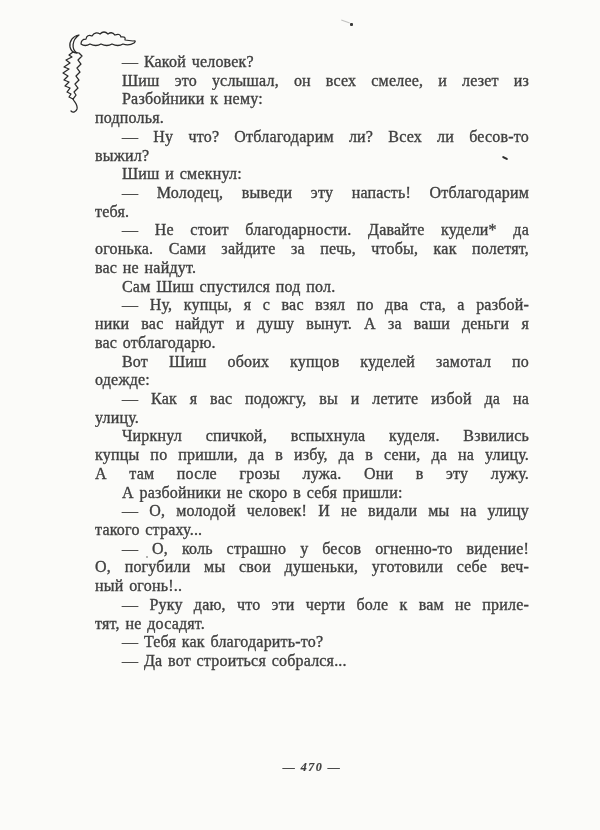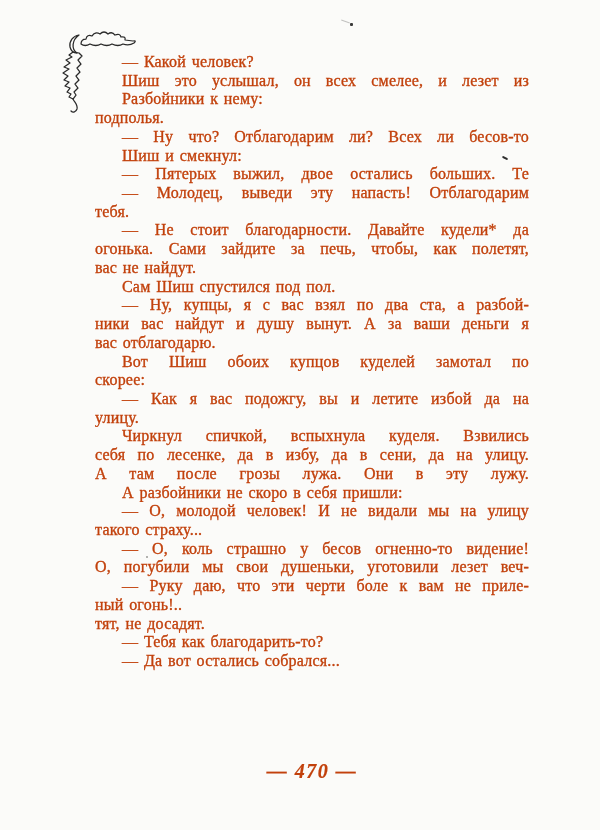--- a/index.html
+++ b/index.html
@@ -9,21 +9,21 @@
     height: 830px;
     background: #ffffff;
   }
   .page {
     position: relative;
     width: 600px;
     height: 830px;
     background: #fbfbf9;
     overflow: hidden;
     font-family: "Liberation Serif", serif;
-    color: #c2410c;
+    color: #404040;
   }
   .doodle {
     position: absolute;
     left: 57px;
     top: 22px;
   }
   .doodle path {
     fill: none;
     stroke: #2a2a2a;
     stroke-width: 1.25;
@@ -50,21 +50,21 @@
   .line.j {
     text-align: justify;
     text-align-last: justify;
   }
   .footer {
     position: absolute;
     left: 95px;
     top: 760px;
     width: 434px;
     text-align: center;
-    font-size: 20px;
+    font-size: 12px;
     font-style: italic;
     font-weight: bold;
     letter-spacing: 1.5px;
     -webkit-text-stroke: 0.2px;
   }
   .speck { position: absolute; }
   .speck.s1 {
     left: 350px; top: 23px;
     width: 3px; height: 3px;
     background: #3a3a3a;
@@ -106,45 +106,45 @@
   <div class="speck s1"></div>
   <div class="speck s2"></div>
   <div class="speck s3"></div>
 
   <div class="textblock" id="lines-container">
       <div class="line i">— Какой человек?</div>
       <div class="line i j">Шиш это услышал, он всех смелее, и лезет из</div>
       <div class="line i">Разбойники к нему:</div>
       <div class="line">подполья.</div>
       <div class="line i j">— Ну что? Отблагодарим ли? Всех ли бесов-то</div>
+      <div class="line">выжил?</div>
       <div class="line i">Шиш и смекнул:</div>
-      <div class="line i j">— Пятерых выжил, двое остались больших. Те</div>
       <div class="line i j">— Молодец, выведи эту напасть! Отблагодарим</div>
       <div class="line">тебя.</div>
       <div class="line i j">— Не стоит благодарности. Давайте кудели* да</div>
       <div class="line j">огонька. Сами зайдите за печь, чтобы, как полетят,</div>
       <div class="line">вас не найдут.</div>
       <div class="line i">Сам Шиш спустился под пол.</div>
       <div class="line i j">— Ну, купцы, я с вас взял по два ста, а разбой-</div>
       <div class="line j">ники вас найдут и душу вынут. А за ваши деньги я</div>
       <div class="line">вас отблагодарю.</div>
       <div class="line i j">Вот Шиш обоих купцов куделей замотал по</div>
-      <div class="line">скорее:</div>
+      <div class="line">одежде:</div>
       <div class="line i j">— Как я вас подожгу, вы и летите избой да на</div>
       <div class="line">улицу.</div>
       <div class="line i j">Чиркнул спичкой, вспыхнула куделя. Взвились</div>
-      <div class="line j">себя по лесенке, да в избу, да в сени, да на улицу.</div>
+      <div class="line j">купцы по пришли, да в избу, да в сени, да на улицу.</div>
       <div class="line j">А там после грозы лужа. Они в эту лужу.</div>
       <div class="line i">А разбойники не скоро в себя пришли:</div>
       <div class="line i j">— О, молодой человек! И не видали мы на улицу</div>
       <div class="line">такого страху...</div>
       <div class="line i j">— О, коль страшно у бесов огненно-то видение!</div>
-      <div class="line j">О, погубили мы свои душеньки, уготовили лезет веч-</div>
+      <div class="line j">О, погубили мы свои душеньки, уготовили себе веч-</div>
+      <div class="line">ный огонь!..</div>
       <div class="line i j">— Руку даю, что эти черти боле к вам не приле-</div>
-      <div class="line">ный огонь!..</div>
       <div class="line">тят, не досадят.</div>
       <div class="line i">— Тебя как благодарить-то?</div>
-      <div class="line i">— Да вот остались собрался...</div>
+      <div class="line i">— Да вот строиться собрался...</div>
     </div>
 
   <div class="footer">— 470 —</div>
 
 </div>
 
 </body></html>

